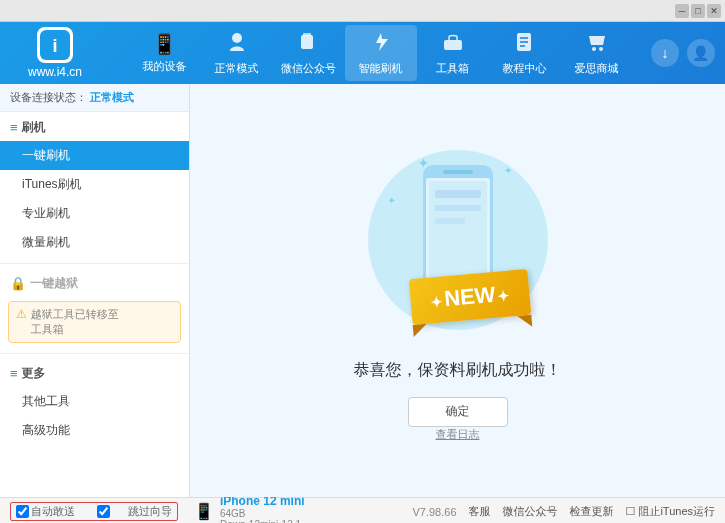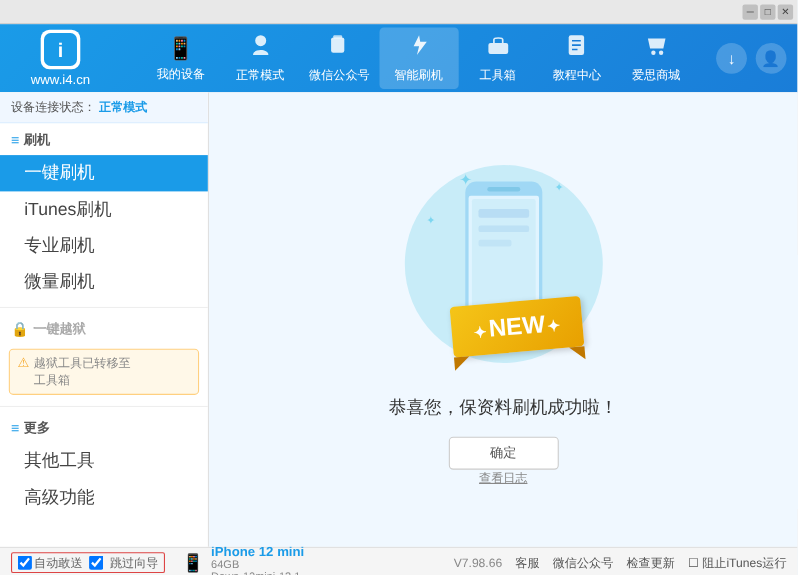--- a/index.html
+++ b/index.html
@@ -153,21 +153,21 @@
       font-weight: bold;
     }
     .sidebar-section-icon {
       margin-right: 4px;
       font-size: 13px;
       color: #1a9be8;
     }
     .sidebar-item {
       padding: 6px 10px 6px 22px;
       cursor: pointer;
-      font-size: 16px;
+      font-size: 12px;
       color: #444;
     }
     .sidebar-item.active {
       background: #1a9be8;
       color: white;
     }
 
     .sidebar-notice-box {
       margin: 4px 8px;
       background: #fff8e8;
@@ -463,21 +463,21 @@
 </div>
 
 <div class="bottom-bar">
   <div class="bottom-left">
 
     <div style="display:flex; gap:6px; border:1px solid #dd4444; padding:1px 5px; border-radius:2px;">
       <label style="display:flex; align-items:center; gap:2px; cursor:pointer;">
         <input type="checkbox" checked="" style="">
         <span>自动敢送</span>
       </label>
-      <label style="display:flex; align-items:center; gap:6px; cursor:pointer;">
+      <label style="display:flex; align-items:center; gap:18px; cursor:pointer;margin-left:16px;">
         <input type="checkbox" checked="" style="">
         <span>跳过向导</span>
       </label>
     </div>
 
     <div style="display:flex; align-items:center; gap:6px; margin-left:8px;">
       <span style="font-size:16px; color:#1a9be8;">📱</span>
       <div>
         <div class="device-name">iPhone 12 mini</div>
         <div class="device-detail">64GB</div>

